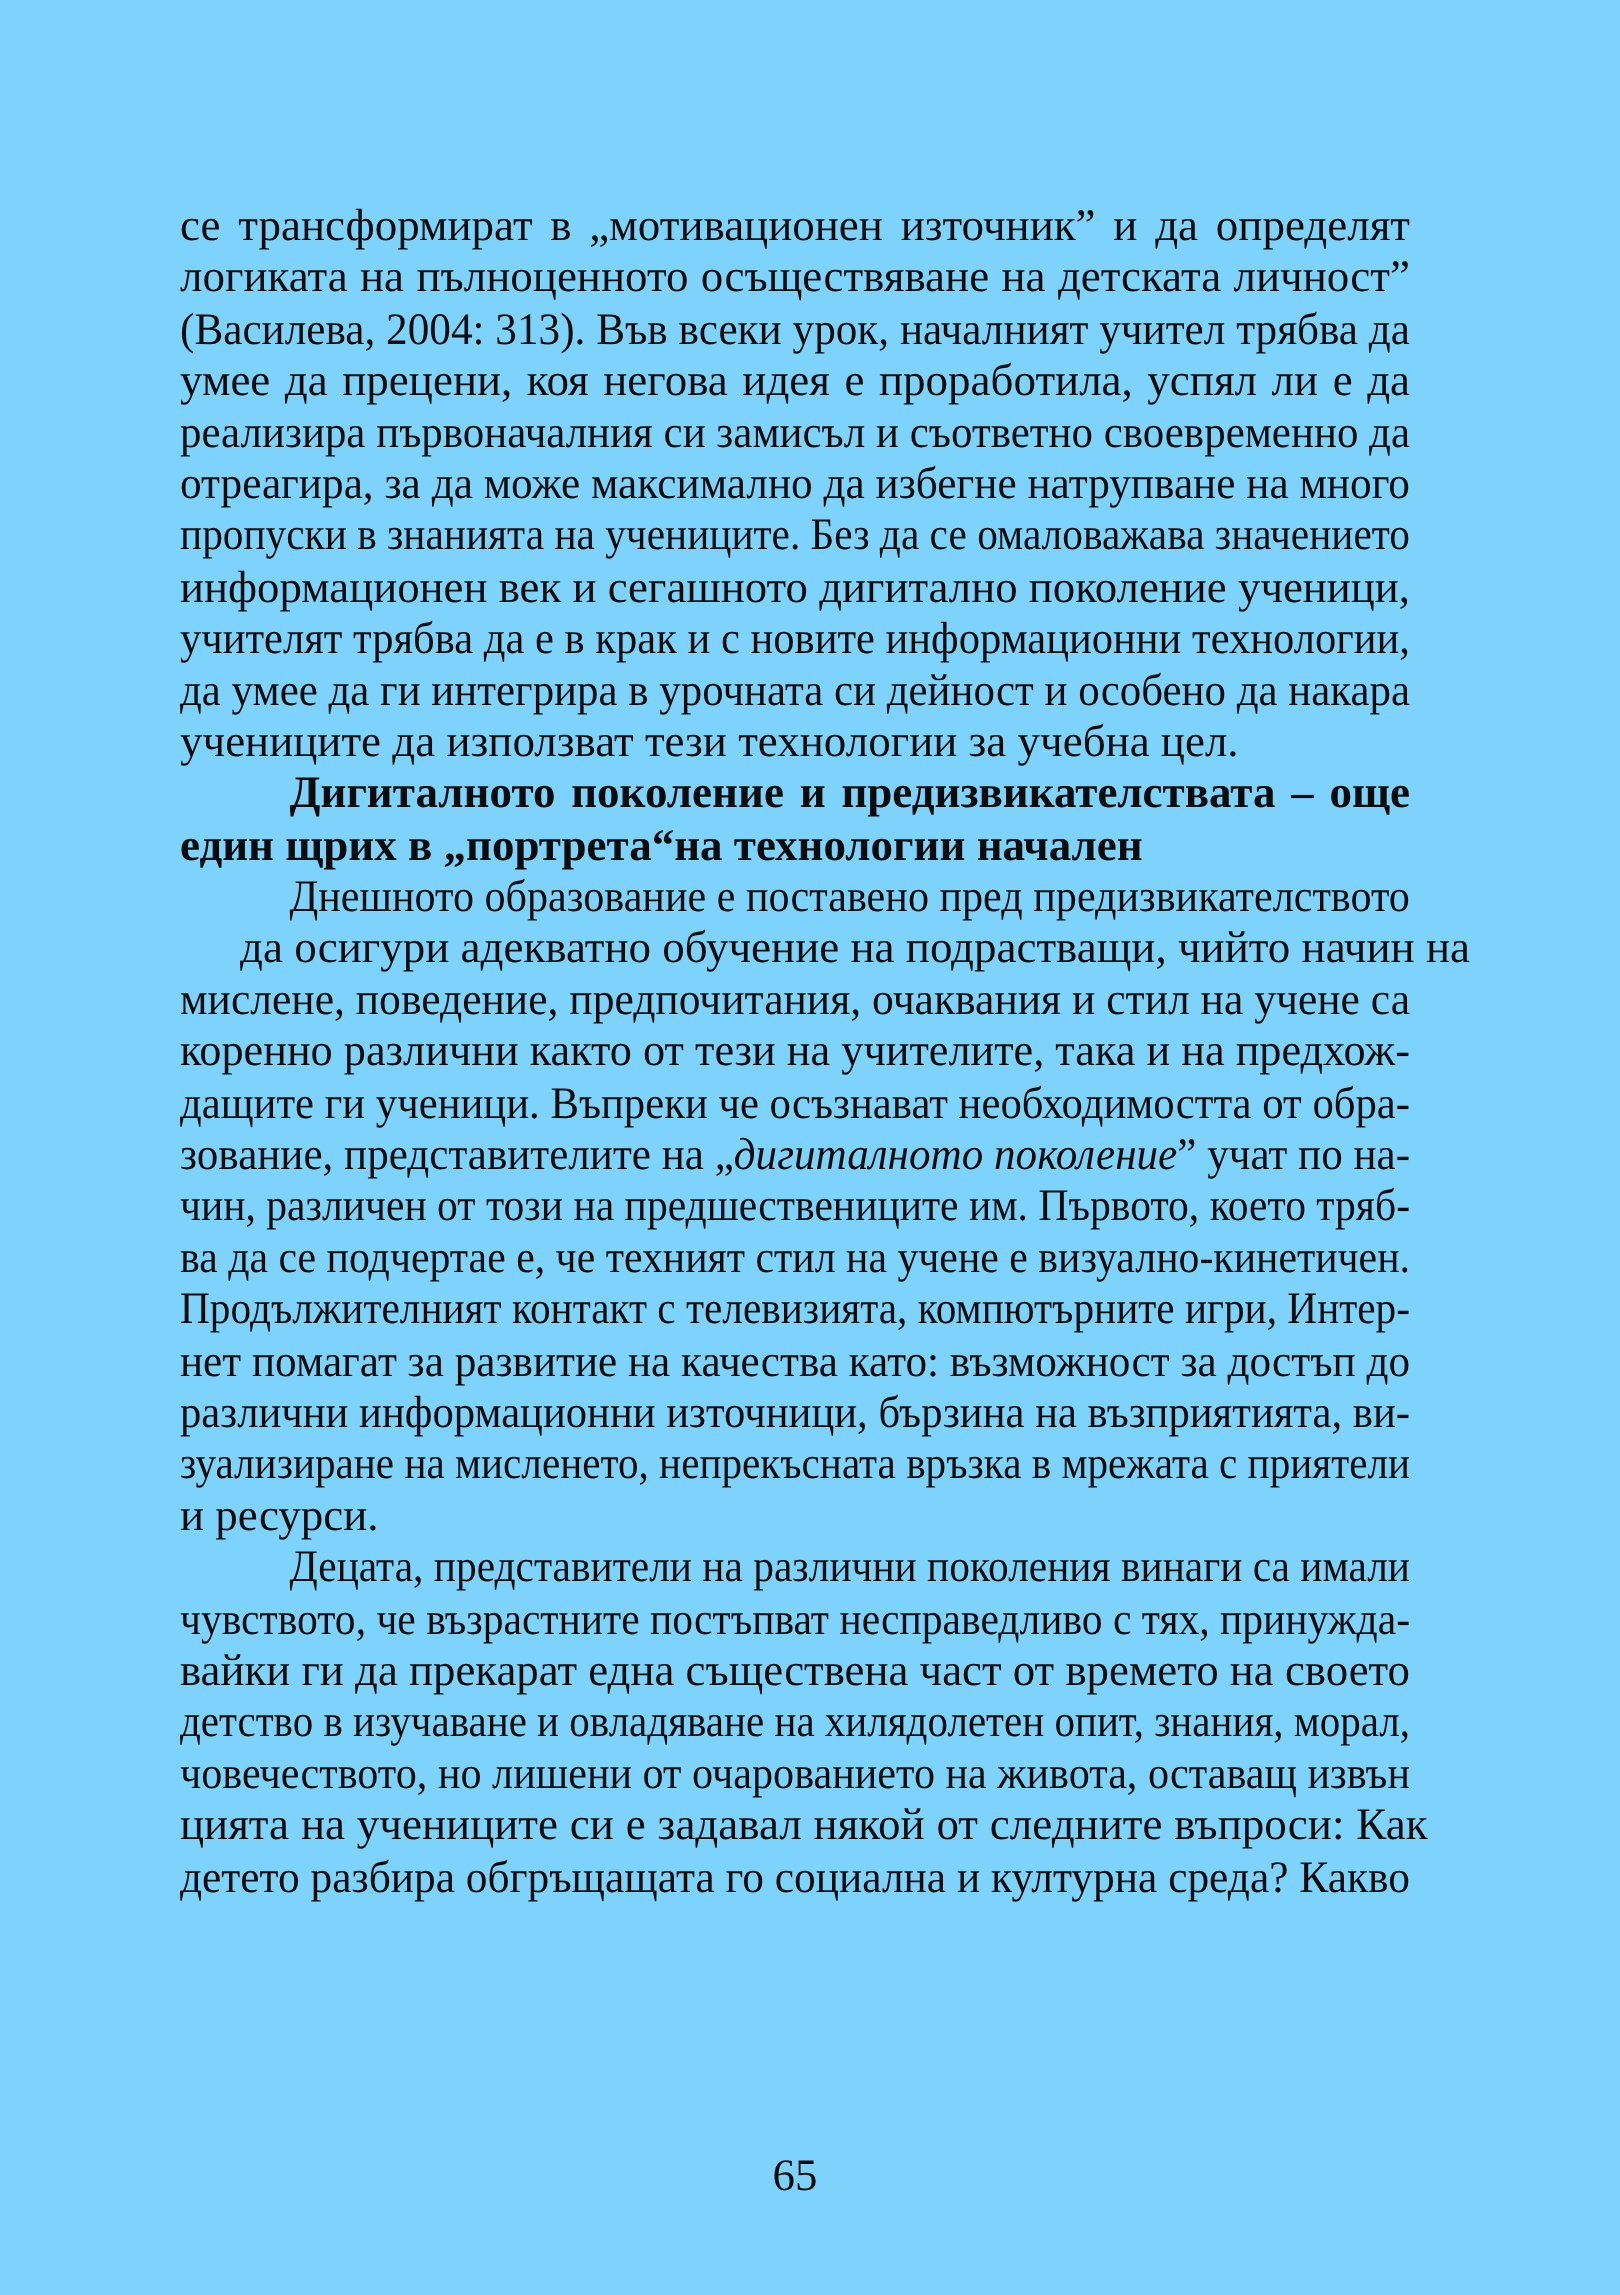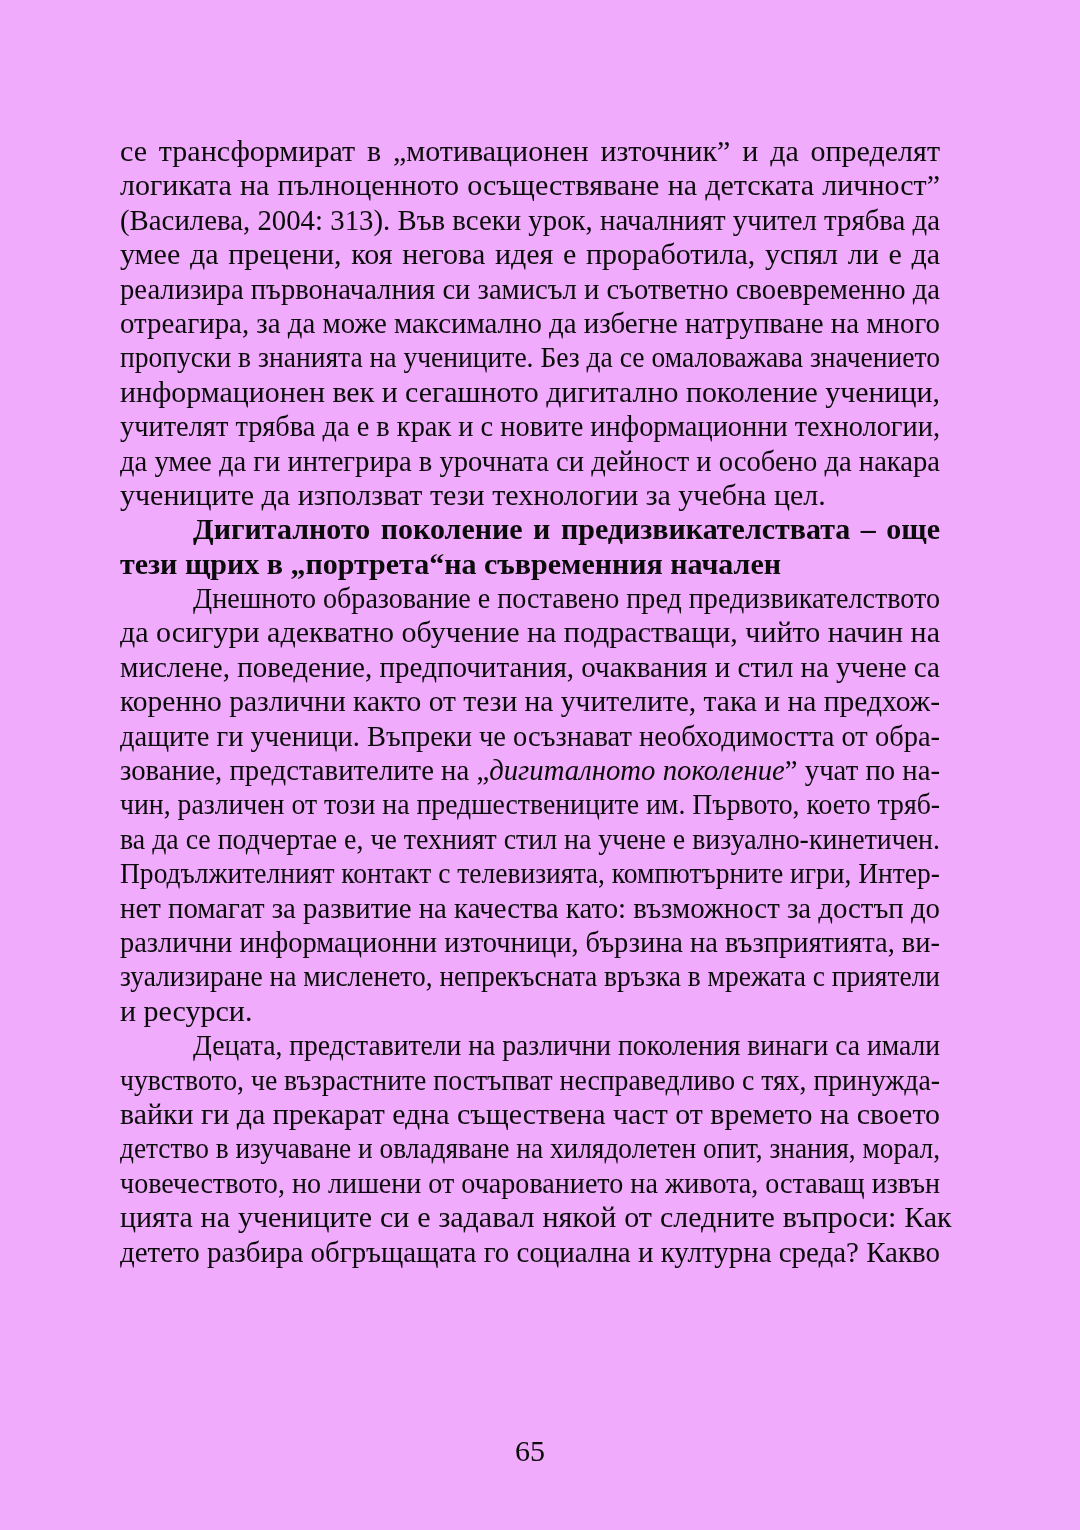--- a/index.html
+++ b/index.html
@@ -11,21 +11,21 @@
     height: 1530px;
     background: #ffffff;
     position: relative;
     font-family: "Liberation Serif", "DejaVu Serif", serif;
     color: #0b0b0b;
     overflow: hidden;
   }
   .page {
     position: absolute;
     inset: 0;
-    background: #f0abfc;
+    background: #7dd3fc;
   }
   .text-block {
     position: absolute;
     left: 120px;
     top: 134px;
     width: 820px;
     font-size: 30px;
     line-height: 34.4px;
   }
   .block.heading .line {
@@ -65,25 +65,25 @@
         <div class="line"><span class="line-text" style="display: inline-block; transform-origin: 0px 60%; transform: scaleX(0.9545);"><span>реализира първоначалния си замисъл и съответно своевременно да</span></span></div>
         <div class="line"><span class="line-text" style="display: inline-block; transform-origin: 0px 60%; transform: scaleX(0.9618);"><span>отреагира, за да може максимално да избегне натрупване на много</span></span></div>
         <div class="line"><span class="line-text" style="display: inline-block; transform-origin: 0px 60%; transform: scaleX(0.9188);"><span>пропуски в знанията на учениците. Без да се омаловажава значението</span></span></div>
         <div class="line"><span class="line-text" style="display: inline-block; transform-origin: 0px 60%; transform: scaleX(0.9963);"><span>информационен век и сегашното дигитално поколение ученици,</span></span></div>
         <div class="line"><span class="line-text" style="display: inline-block; transform-origin: 0px 60%; transform: scaleX(0.9461);"><span>учителят трябва да е в крак и с новите информационни технологии,</span></span></div>
         <div class="line"><span class="line-text" style="display: inline-block; transform-origin: 0px 60%; transform: scaleX(0.9534);"><span>да умее да ги интегрира в урочната си дейност и особено да накара</span></span></div>
         <div class="line"><span class="line-text"><span>учениците да използват тези технологии за учебна цел.</span></span></div>
       </div>
       <div class="block heading">
         <div class="line indent"><span class="line-text" style="word-spacing: 3.02px;"><span>Дигиталното поколение и предизвикателствата – още</span></span></div>
-        <div class="line"><span class="line-text"><span>тези щрих в „портрета“на съвременния начален</span></span></div>
+        <div class="line"><span class="line-text"><span>един щрих в „портрета“на технологии начален</span></span></div>
       </div>
       <div class="block body">
         <div class="line indent"><span class="line-text" style="display: inline-block; transform-origin: 0px 60%; transform: scaleX(0.9366);"><span>Днешното образование е поставено пред предизвикателството</span></span></div>
-        <div class="line"><span class="line-text" style="word-spacing: 0.01px;"><span>да осигури адекватно обучение на подрастващи, чийто начин на</span></span></div>
+        <div class="line"><span class="line-text" style="word-spacing: 0.01px; margin-left: 40px;"><span>да осигури адекватно обучение на подрастващи, чийто начин на</span></span></div>
         <div class="line"><span class="line-text" style="display: inline-block; transform-origin: 0px 60%; transform: scaleX(0.9685);"><span>мислене, поведение, предпочитания, очаквания и стил на учене са</span></span></div>
         <div class="line"><span class="line-text" style="display: inline-block; transform-origin: 0px 60%; transform: scaleX(0.9841);"><span>коренно различни както от тези на учителите, така и на предхож-</span></span></div>
         <div class="line"><span class="line-text" style="display: inline-block; transform-origin: 0px 60%; transform: scaleX(0.9493);"><span>дащите ги ученици. Въпреки че осъзнават необходимостта от обра-</span></span></div>
         <div class="line"><span class="line-text" style="display: inline-block; transform-origin: 0px 60%; transform: scaleX(0.9582);"><span>зование, представителите на „</span><span class="italic">дигиталното поколение</span><span>” учат по на-</span></span></div>
         <div class="line"><span class="line-text" style="display: inline-block; transform-origin: 0px 60%; transform: scaleX(0.9247);"><span>чин, различен от този на предшествениците им. Първото, което тряб-</span></span></div>
         <div class="line"><span class="line-text" style="display: inline-block; transform-origin: 0px 60%; transform: scaleX(0.929);"><span>ва да се подчертае е, че техният стил на учене е визуално-кинетичен.</span></span></div>
         <div class="line"><span class="line-text" style="display: inline-block; transform-origin: 0px 60%; transform: scaleX(0.9173);"><span>Продължителният контакт с телевизията, компютърните игри, Интер-</span></span></div>
         <div class="line"><span class="line-text" style="display: inline-block; transform-origin: 0px 60%; transform: scaleX(0.9602);"><span>нет помагат за развитие на качества като: възможност за достъп до</span></span></div>
         <div class="line"><span class="line-text" style="display: inline-block; transform-origin: 0px 60%; transform: scaleX(0.9483);"><span>различни информационни източници, бързина на възприятията, ви-</span></span></div>
         <div class="line"><span class="line-text" style="display: inline-block; transform-origin: 0px 60%; transform: scaleX(0.9149);"><span>зуализиране на мисленето, непрекъсната връзка в мрежата с приятели</span></span></div>

